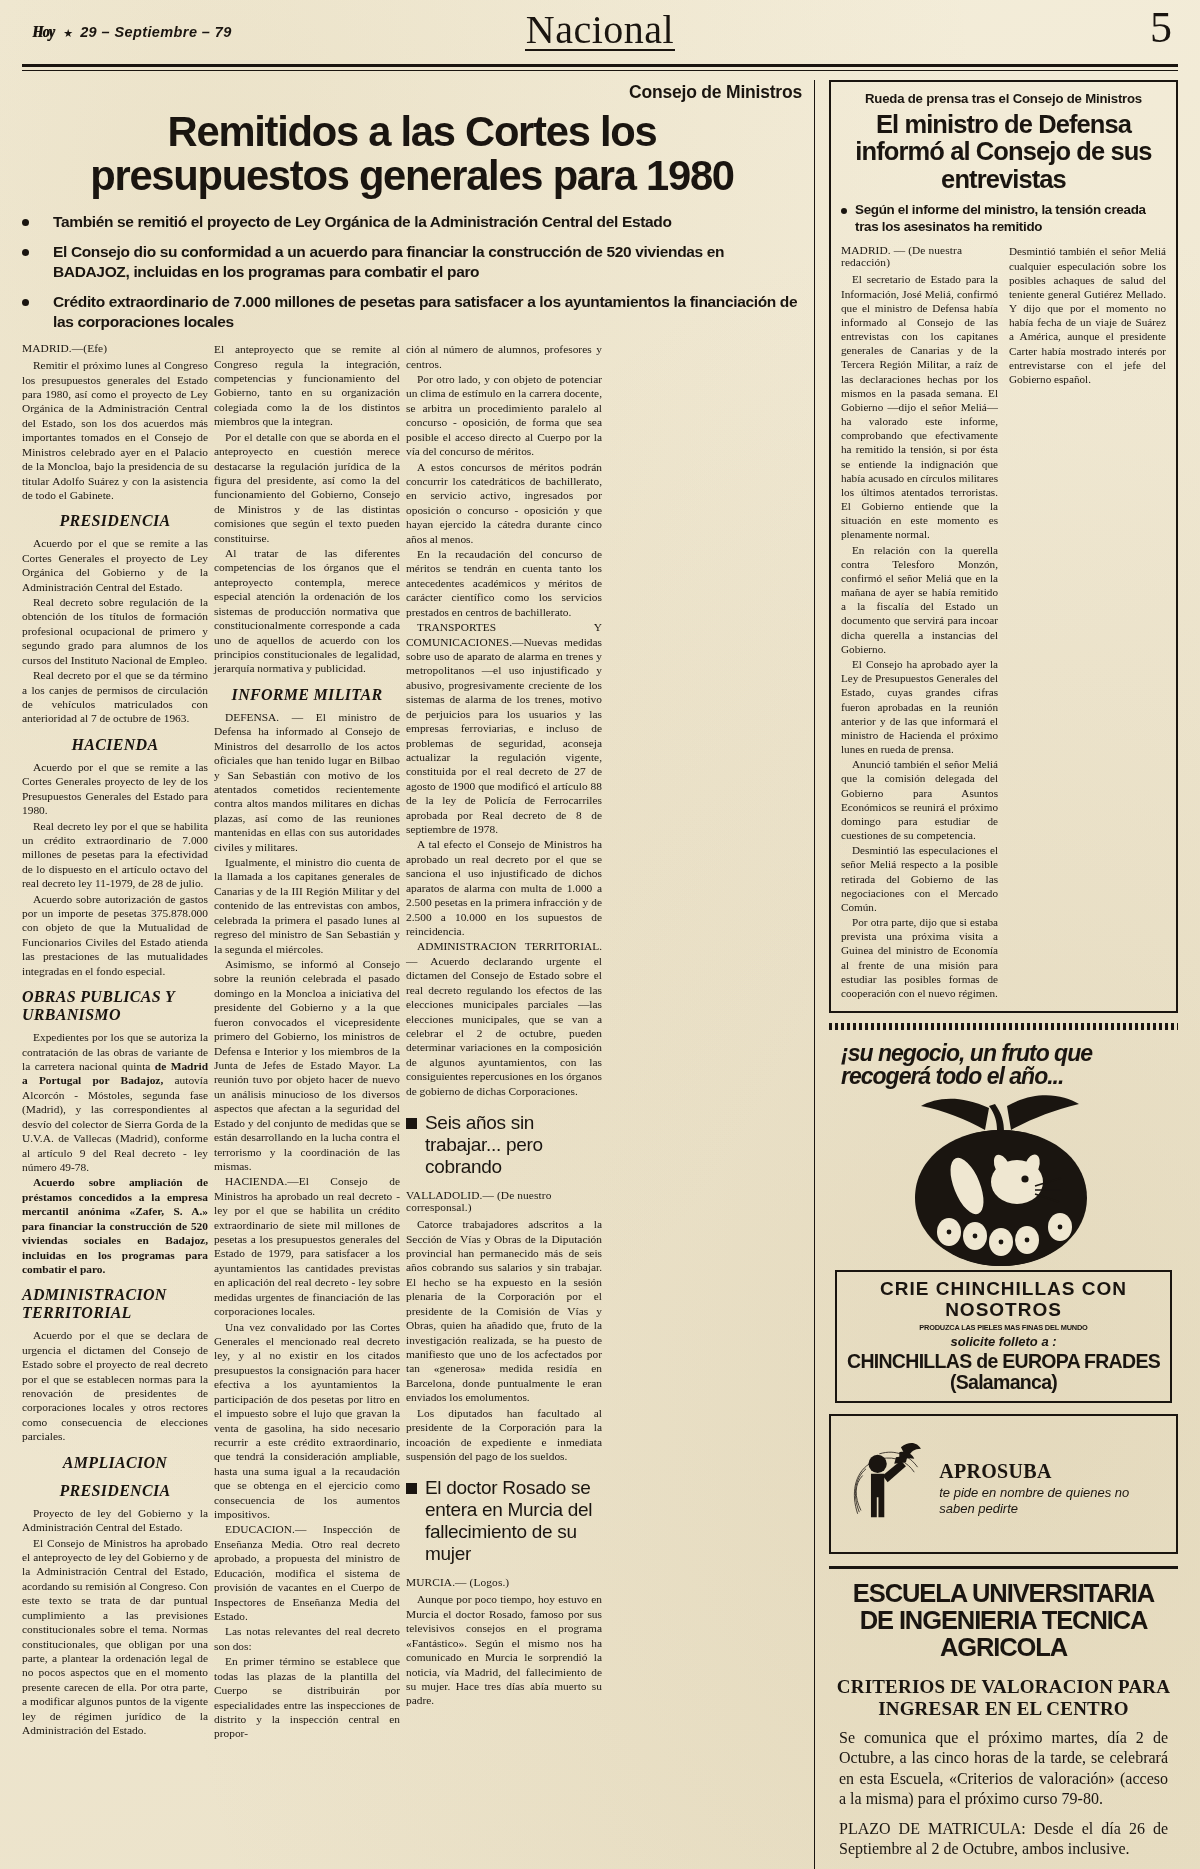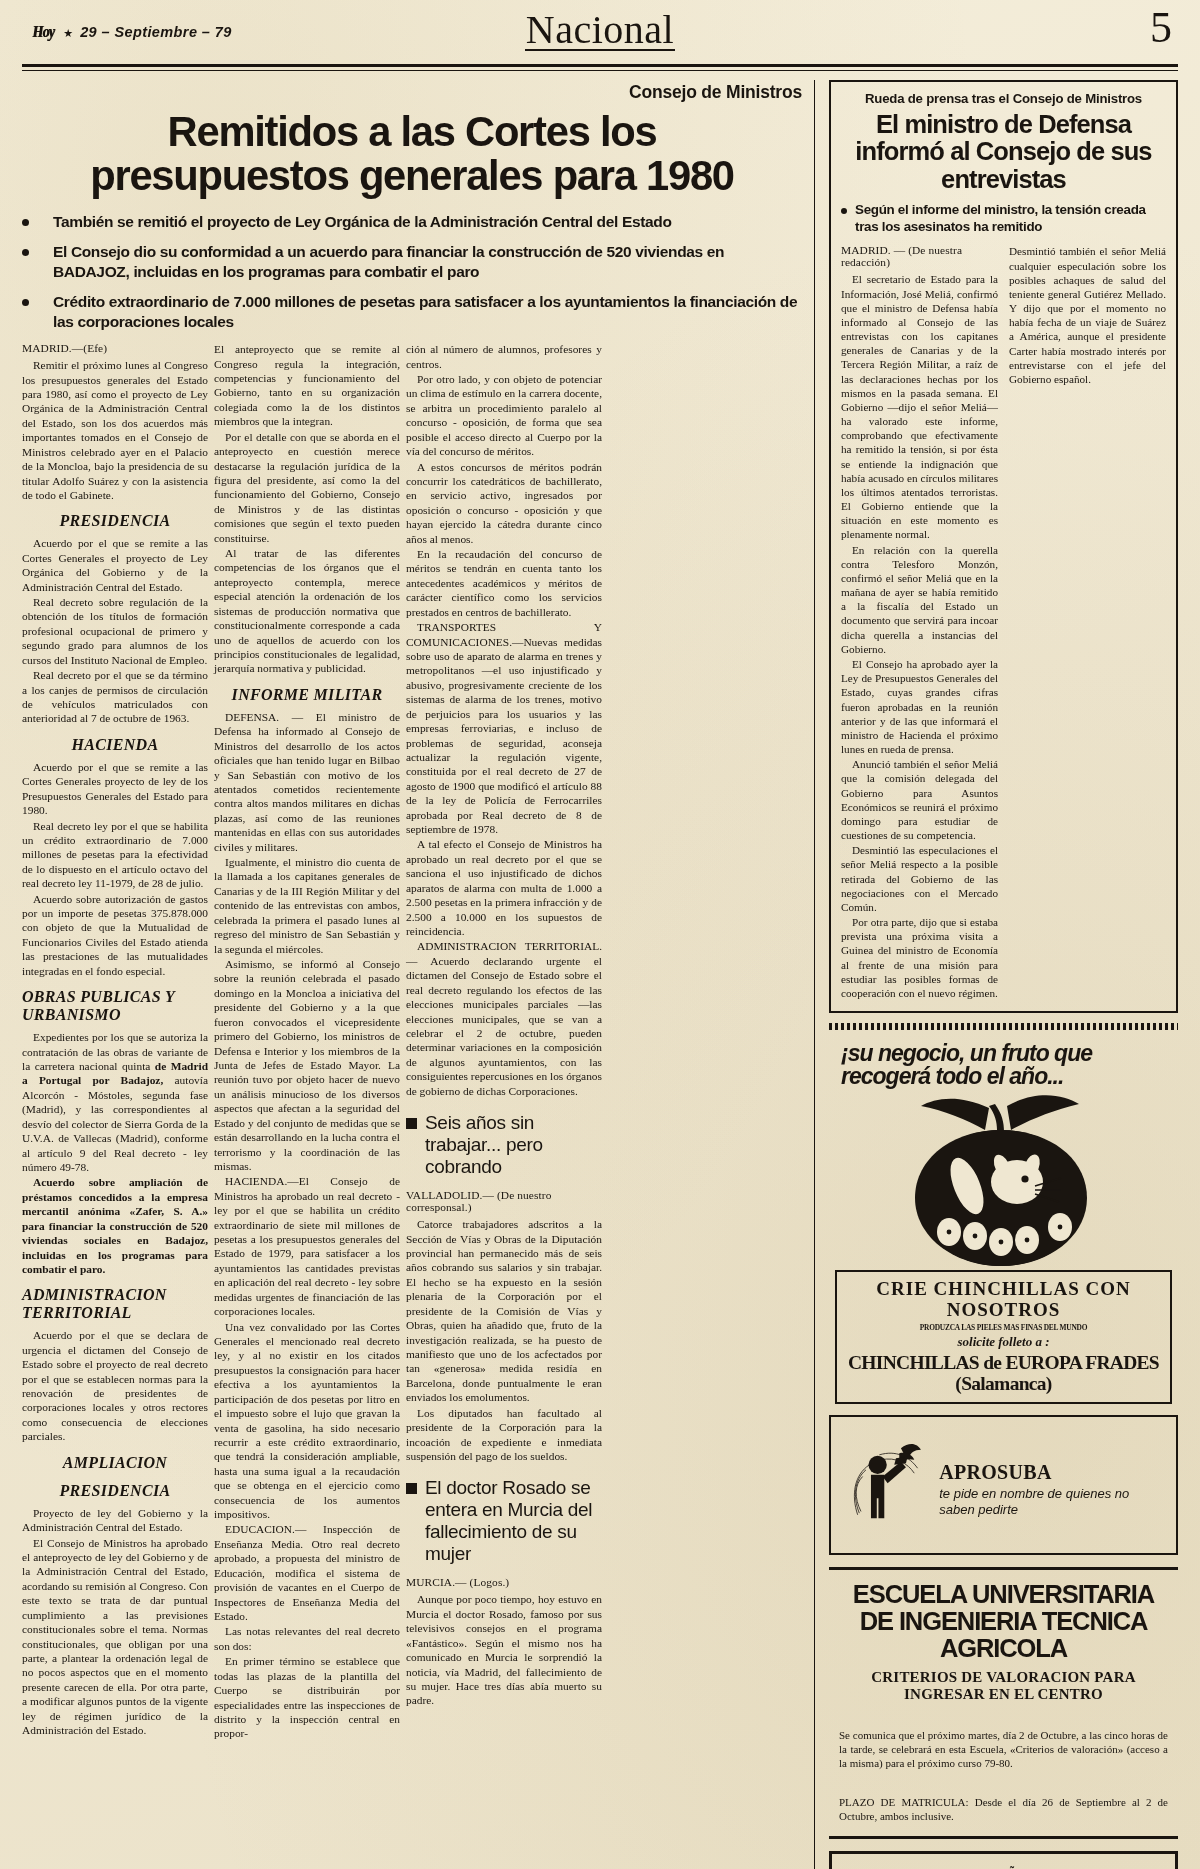--- a/index.html
+++ b/index.html
@@ -185,21 +185,21 @@
     font-size:23px; line-height:1.0;
     letter-spacing:-1px;
     text-align:left; padding-left:12px;
     margin-bottom:2px;
   }
   .apple-wrap { position:relative; height:180px; margin-top:-4px; }
   .ad-ch-box {
     border:2.5px solid #1a1510;
     margin:4px 6px 0;
     padding:7px 4px 8px;
-    font-family:Liberation Serif, serif;
+    font-family:Liberation Sans, sans-serif;
   }
   .ad-ch-l1 { font-weight:bold; font-size:19px; letter-spacing:1px; line-height:1.1; }
   .ad-ch-l2 { font-weight:bold; font-size:7.4px; letter-spacing:-.2px; margin:2px 0 2px; }
   .ad-ch-l3 { font-weight:bold; font-style:italic; font-size:13px; }
   .ad-ch-l4 { font-weight:bold; font-size:19.5px; letter-spacing:-.7px; line-height:1.08; margin-top:2px;text-align:center; }
 
   .ad-aprosuba {
     border:2px solid #1a1510;
     margin-top:11px; padding:8px 10px 10px;
     display:flex; gap:0; align-items:flex-start;
@@ -221,26 +221,26 @@
     margin-top:12px; padding:11px 6px 13px;
     text-align:center;
   }
   .esc-h1 {
     font-family:"Liberation Sans", sans-serif;
     font-weight:bold; font-size:25.5px; line-height:1.05;
     letter-spacing:-1.1px;
   }
   .esc-h2 {
     font-family:"Liberation Serif", serif;
-    font-weight:bold; font-size:15px; line-height:1.12;
-    margin-top:8px; letter-spacing:.2px;
+    font-weight:bold; font-size:19px; line-height:1.12;
+    margin-top:16px; letter-spacing:.2px;
   }
   .esc-p {
-    font-size:11px; line-height:1.28; text-align:justify;
-    margin-top:25px; padding:0 4px;
+    font-size:16px; line-height:1.28; text-align:justify;
+    margin-top:9px; padding:0 4px;
   }
 
   .ad-obit {
     border:3px solid #1a1510;
     margin-top:12px; padding:11px 12px 13px;
     text-align:center;
   }
   .ob-senor { font-size:13px; font-weight:bold; letter-spacing:.4px; }
   .ob-name {
     font-family:"Liberation Sans", sans-serif;

